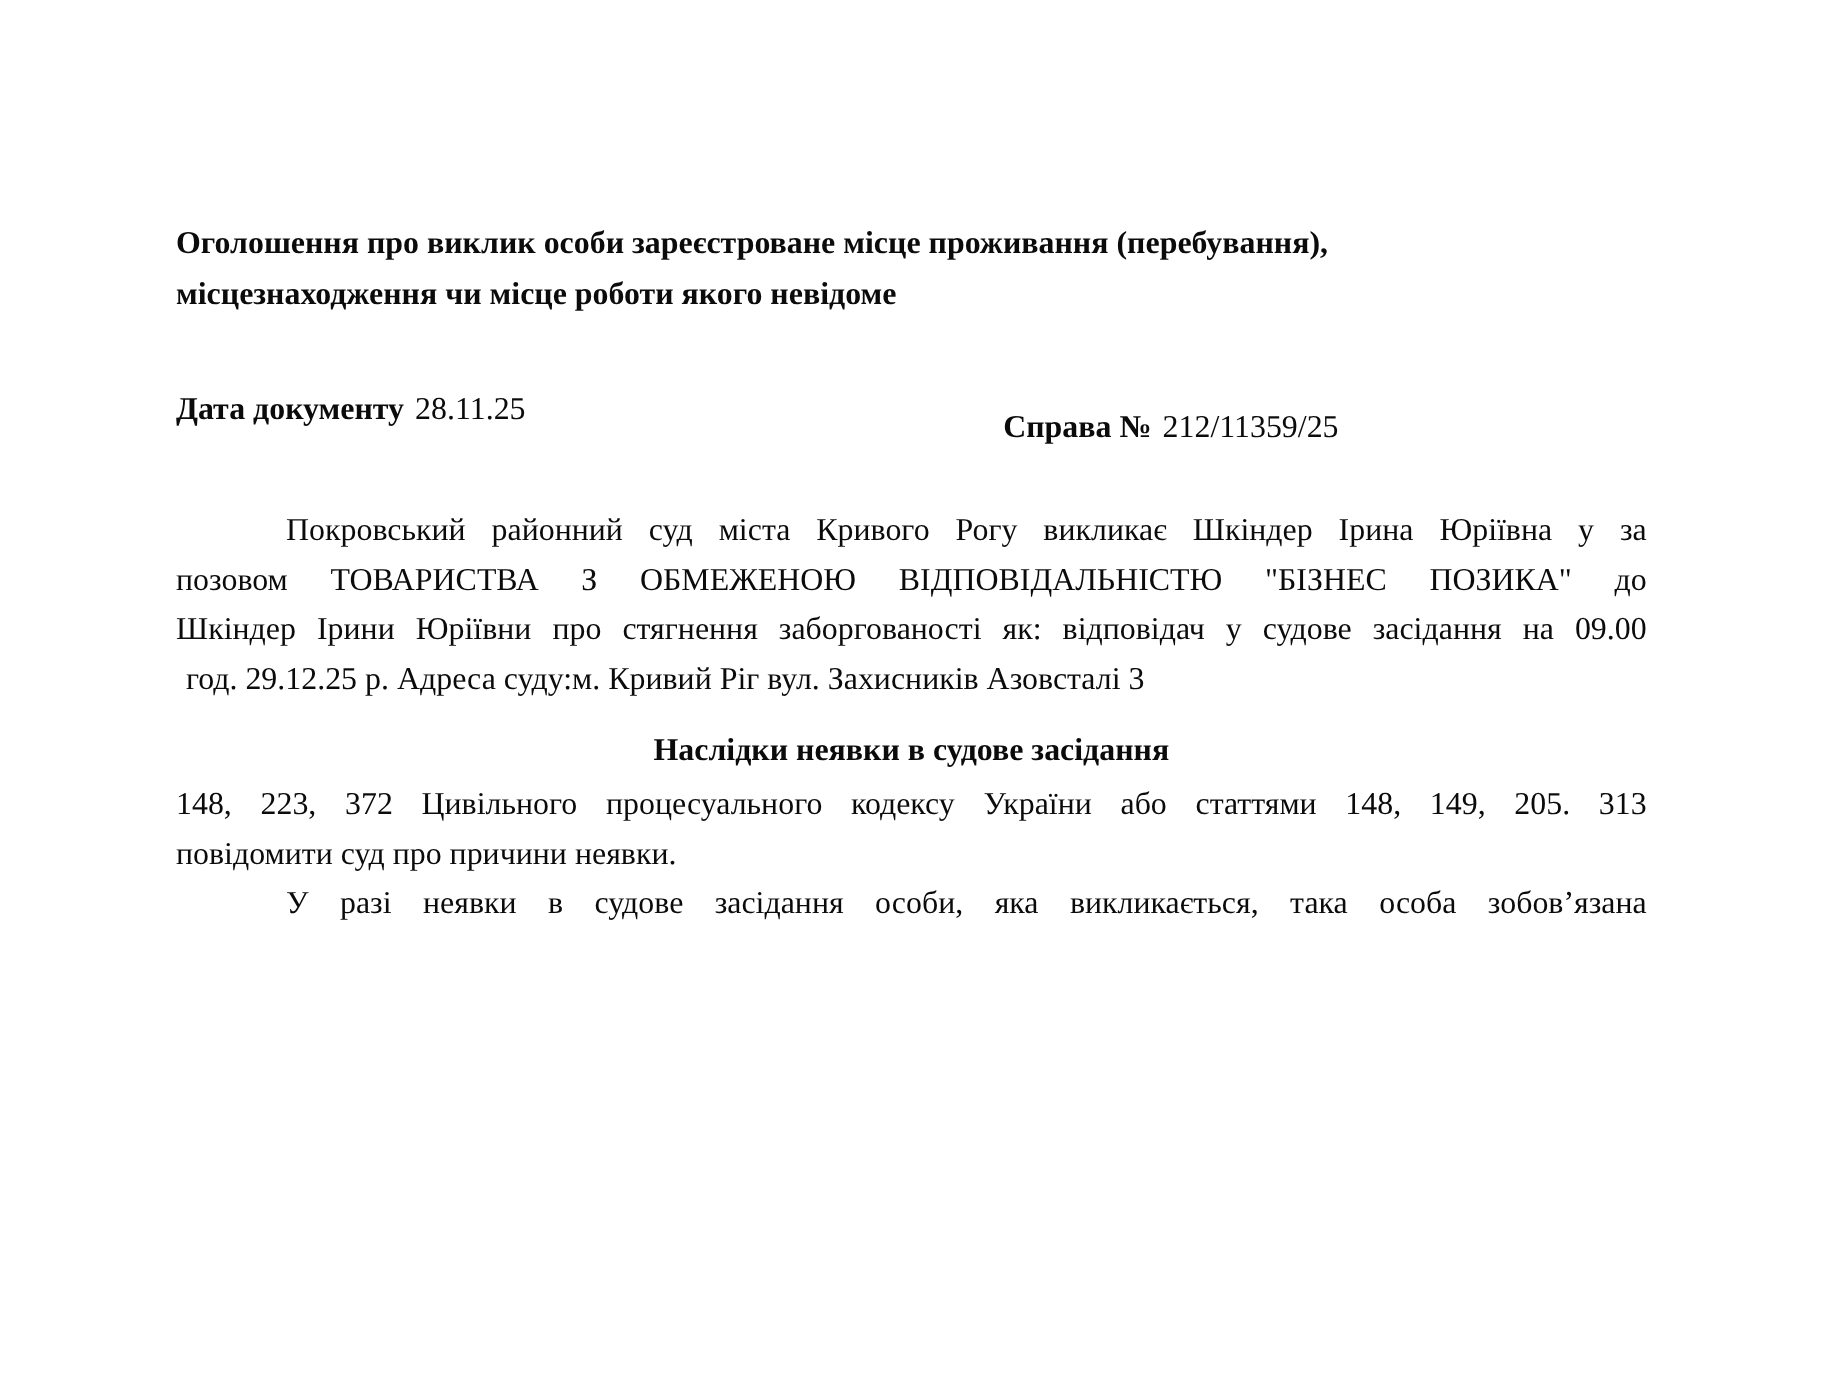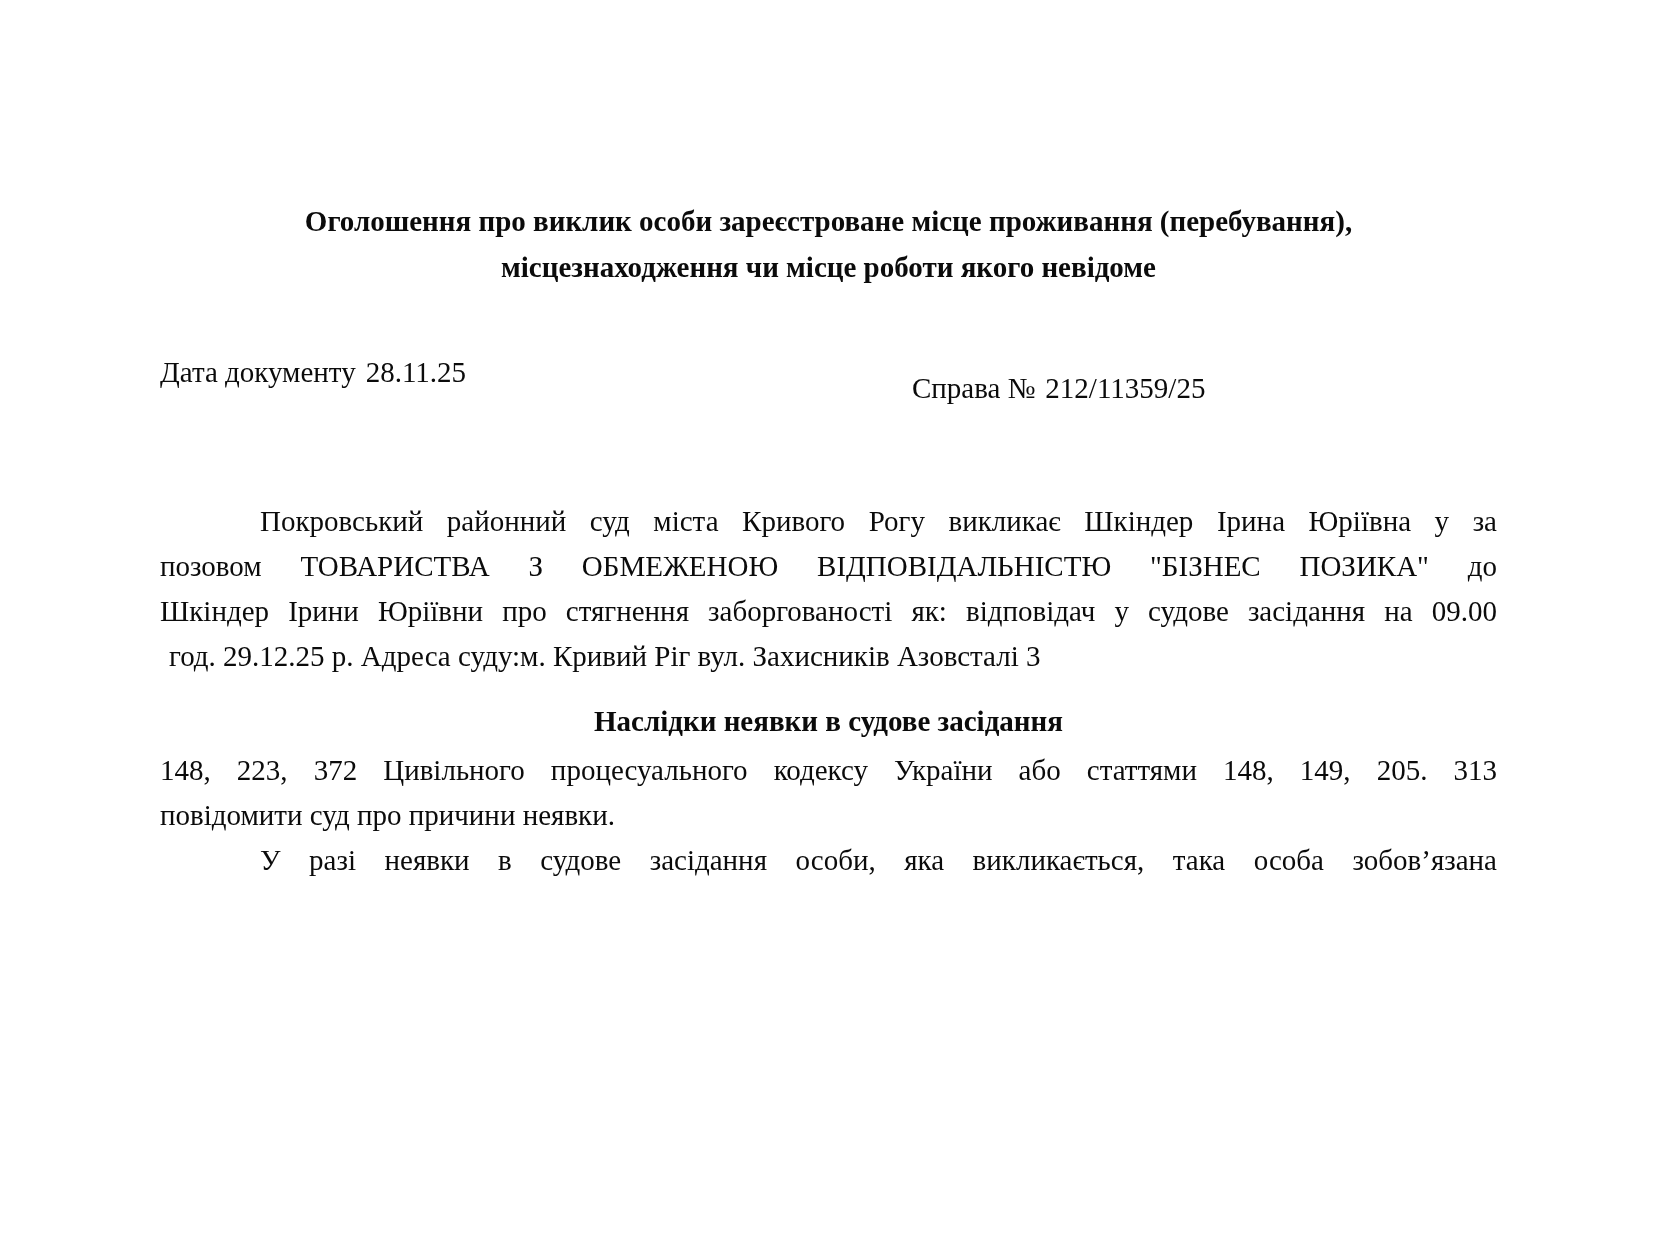--- a/index.html
+++ b/index.html
@@ -19,47 +19,46 @@
     overflow: hidden;
   }
   .content {
     position: absolute;
     left: 160px;
     top: 0;
     width: 1337px;
   }
   .title {
     margin-top: 198px;
-    text-align: center;
     font-weight: bold;
     line-height: 46px;
   }
   .meta-row {
     position: relative;
     margin-top: 60px;
     height: 45px;
     white-space: nowrap;
   }
   .meta-right {
     position: absolute;
     left: 752px;
     top: 16px;
   }
   .meta-label {
-    font-weight: normal;
+    font-weight: bold;
     text-align: center;
   }
   .meta-value {
     margin-left: 10px;
   }
   .para {
     margin: 0;
   }
   .para-first {
-    margin-top: 104px;
+    margin-top: 65px;
   }
   .line {
     white-space: nowrap;
   }
   .line.just {
     white-space: normal;
     text-align: justify;
     text-align-last: justify;
   }
   .line.indent {

